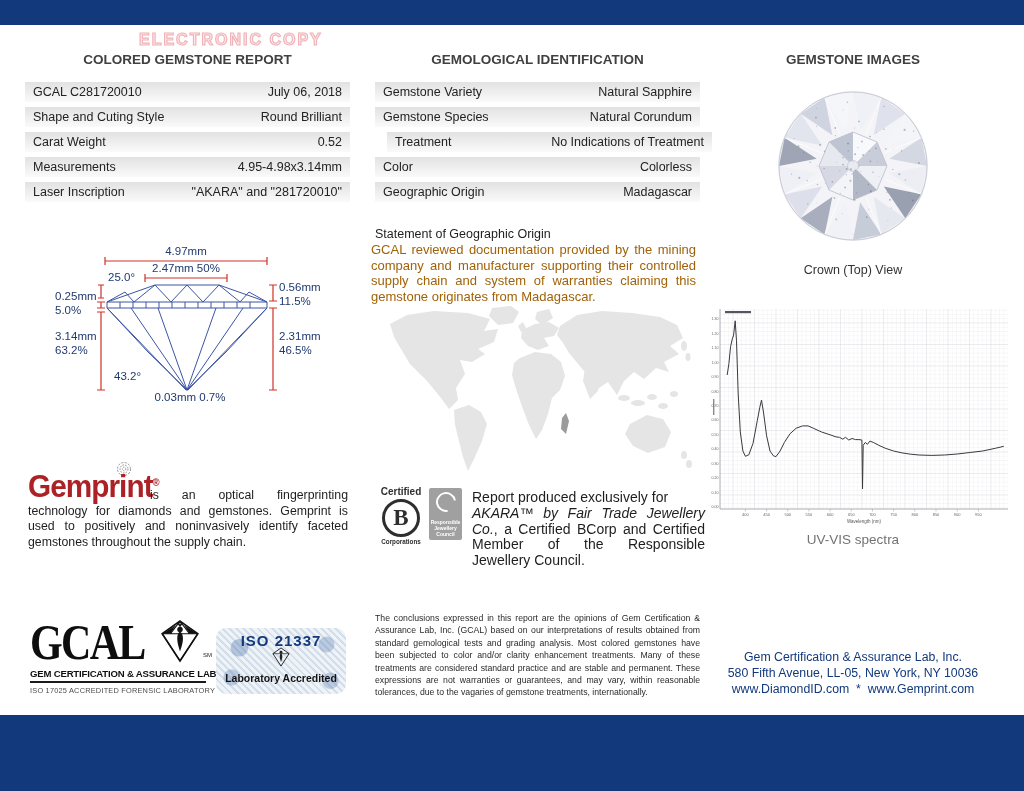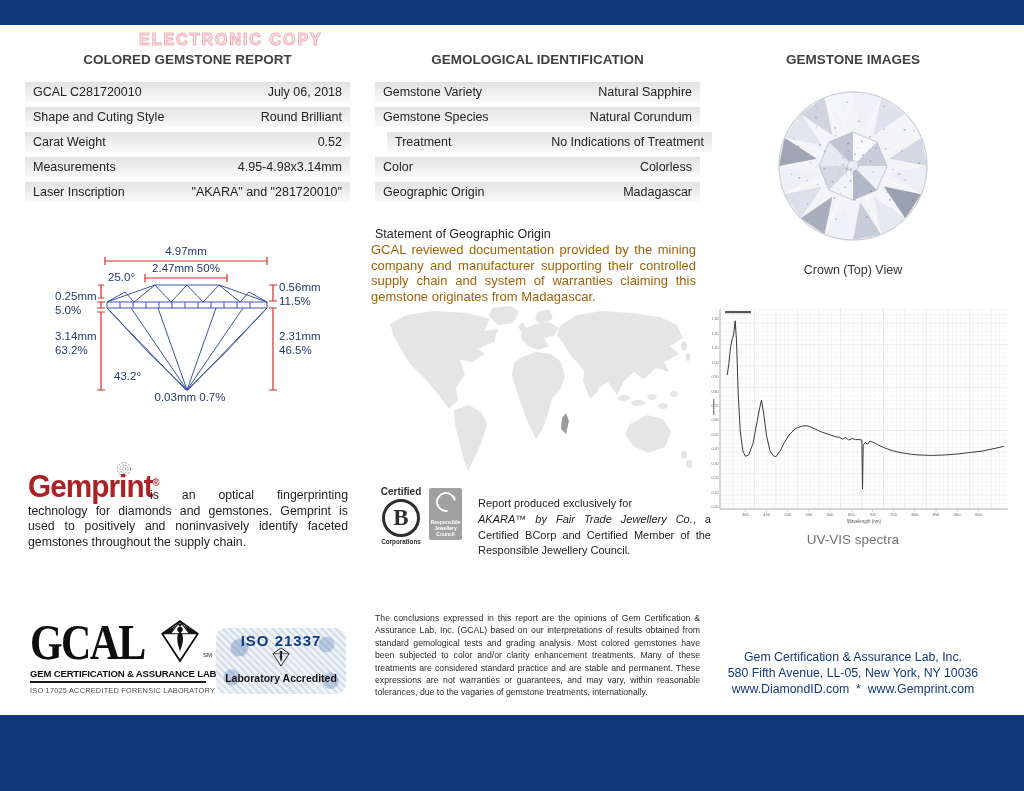--- a/index.html
+++ b/index.html
@@ -12,22 +12,22 @@
         color:#fdeef0;-webkit-text-stroke:1.2px var(--pink,#f1b3b8);white-space:nowrap;}
   .col-title{position:absolute;top:52px;font-weight:bold;font-size:13.5px;color:#404040;text-align:center;}
   .trow{position:absolute;width:309px;height:20px;padding:0 8px;display:flex;justify-content:space-between;
         align-items:center;background:linear-gradient(180deg,var(--row-top,#e3e3e3),var(--row-bottom,#fafafa));
         font-size:12.5px;color:#232323;text-align:center;}
   .trow .tl{white-space:nowrap;}
   .trow .tv{white-space:nowrap;}
   .stmt-title{position:absolute;left:375px;top:227px;width:325px;font-size:12.5px;color:#1e1e1e;}
   .stmt-body{position:absolute;left:371px;top:242px;width:325px;font-size:13px;line-height:15.5px;
         text-align:justify;color:#a16207;}
-  .excl{position:absolute;left:467px;top:485px;width:233px;font-size:11px;line-height:15.8px;
-        text-align:justify;color:#1e1e1e;margin:11px;}
+  .excl{position:absolute;left:467px;top:485px;width:233px;font-size:14px;line-height:15.8px;
+        text-align:justify;color:#1e1e1e;margin:5px;}
   .disclaimer{position:absolute;left:375px;top:612px;width:325px;font-size:8.7px;line-height:12.4px;
         text-align:justify;color:#2a2a2a;}
   .gp-logo{position:absolute;left:28px;top:469px;font-weight:bold;font-size:31px;letter-spacing:-1px;
         color:var(--gpred,#ac2126);transform:scaleX(.96);transform-origin:0 0;}
   .gp-logo sup{font-size:10px;}
   .gp-text{position:absolute;left:28px;top:488px;width:320px;font-size:12.3px;line-height:15.6px;
         text-align:justify;text-indent:122px;color:#1e1e1e;margin:0;}
   .gp-swirl{position:absolute;left:113px;top:461px;}
   .caption{position:absolute;font-size:12.5px;color:#333;text-align:center;}
   .gcal-word{position:absolute;left:30px;top:618px;font-family:"Liberation Serif",serif;font-weight:bold;

